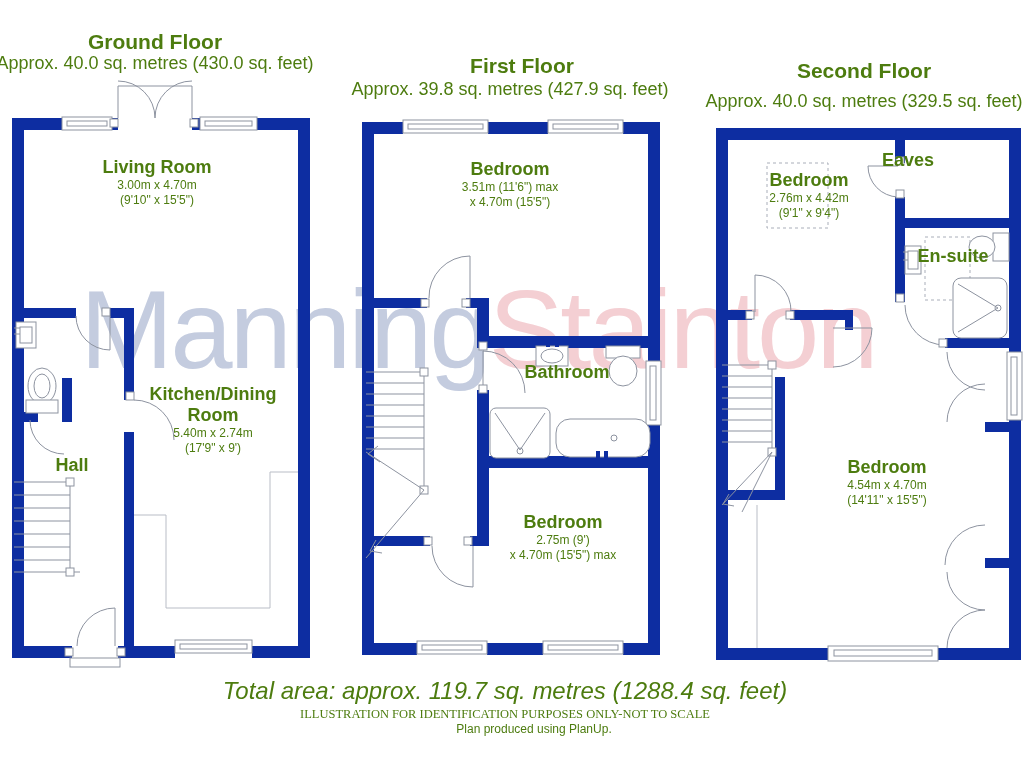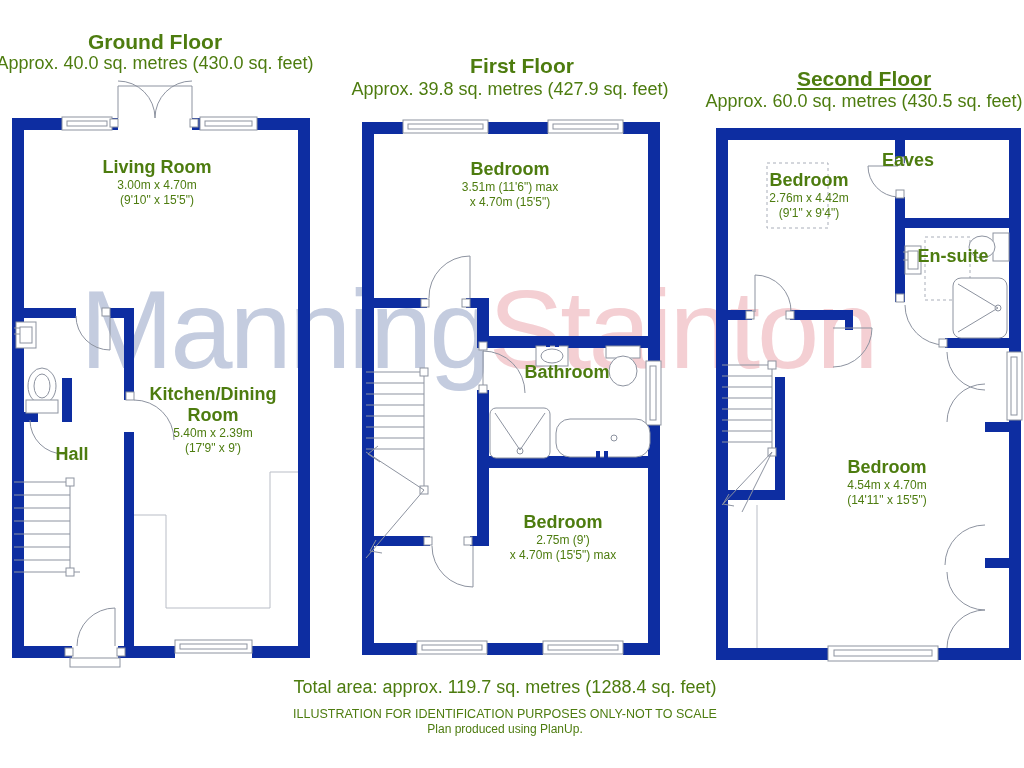--- a/index.html
+++ b/index.html
@@ -22,22 +22,22 @@
   .gf{stroke:var(--line,#8d93a0);fill:#ffffff;stroke-width:1;}
   .dash{stroke:#a9aeb9;fill:none;stroke-width:1;stroke-dasharray:3,3;}
   .lite{stroke:#b9bdc6;fill:none;stroke-width:1;}
   .tap{fill:var(--wall,#0d2da1);}
   
   .txt{position:absolute;z-index:3;transform:translateX(-50%);text-align:center;color:#4d7c0f;}
   .ftitle{font-size:21px;font-weight:bold;white-space:nowrap;}
   .farea{font-size:18px;white-space:nowrap;}
   .rname{font-size:18px;font-weight:bold;line-height:21px;}
   .rdim{font-size:12px;line-height:15px;}
-  .total{font-size:18px;white-space:nowrap;}
-  .disc{font-size:12.5px;white-space:nowrap;}
+  .total{font-size:24px;white-space:nowrap;font-style:italic;}
+  .disc{font-size:12.5px;white-space:nowrap;font-family:Liberation Serif, serif;}
   .prod{font-size:12px;white-space:nowrap;}
 </style>
 </head>
 <body>
 
 <div id="watermark"><span class="wm-blue">Manning</span><span class="wm-pink">Stainton</span></div>
 
 <svg id="plan-svg" width="1024" height="768" viewBox="0 0 1024 768">
 
   <g>
@@ -320,57 +320,57 @@
 
 <div class="txt ftitle" style="left:155px;top:30px;">Ground Floor</div>
 <div class="txt farea" style="left:155px;top:53px;">Approx. 40.0 sq. metres (430.0 sq. feet)</div>
 <div class="txt" style="left:157px;top:157px;width:110px;">
   <div class="rname">Living Room</div>
   <div class="rdim">3.00m x 4.70m</div>
   <div class="rdim">(9'10" x 15'5")</div>
 </div>
 <div class="txt" style="left:213px;top:384px;width:150px;">
   <div class="rname">Kitchen/Dining Room</div>
-  <div class="rdim">5.40m x 2.39m</div>
+  <div class="rdim">5.40m x 2.74m</div>
   <div class="rdim">(17'9" x 9')</div>
 </div>
-<div class="txt" style="left:72px;top:444px;">
+<div class="txt" style="left:72px;top:455px;">
   <div class="rname">Hall</div>
 </div>
 
 <div class="txt ftitle" style="left:510px;top:54px;margin-left:12px;">First Floor</div>
 <div class="txt farea" style="left:510px;top:79px;">Approx. 39.8 sq. metres (427.9 sq. feet)</div>
 <div class="txt" style="left:510px;top:159px;width:170px;">
   <div class="rname">Bedroom</div>
   <div class="rdim">3.51m (11'6") max</div>
   <div class="rdim">x 4.70m (15'5")</div>
 </div>
 <div class="txt" style="left:567px;top:362px;">
   <div class="rname">Bathroom</div>
 </div>
 <div class="txt" style="left:563px;top:512px;width:170px;">
   <div class="rname">Bedroom</div>
   <div class="rdim">2.75m (9')</div>
   <div class="rdim">x 4.70m (15'5") max</div>
 </div>
 
-<div class="txt ftitle" style="left:864px;top:67px;text-decoration:underline;">Second Floor</div>
-<div class="txt farea" style="left:864px;top:91px;">Approx. 60.0 sq. metres (430.5 sq. feet)</div>
+<div class="txt ftitle" style="left:864px;top:59px;">Second Floor</div>
+<div class="txt farea" style="left:864px;top:91px;">Approx. 40.0 sq. metres (329.5 sq. feet)</div>
 <div class="txt" style="left:809px;top:170px;width:150px;">
   <div class="rname">Bedroom</div>
   <div class="rdim">2.76m x 4.42m</div>
   <div class="rdim">(9'1" x 9'4")</div>
 </div>
 <div class="txt" style="left:908px;top:150px;">
   <div class="rname">Eaves</div>
 </div>
 <div class="txt" style="left:953px;top:246px;">
   <div class="rname">En-suite</div>
 </div>
 <div class="txt" style="left:887px;top:457px;width:170px;">
   <div class="rname">Bedroom</div>
   <div class="rdim">4.54m x 4.70m</div>
   <div class="rdim">(14'11" x 15'5")</div>
 </div>
 
 <div class="txt total" style="left:505px;top:677px;">Total area: approx. 119.7 sq. metres (1288.4 sq. feet)</div>
 <div class="txt disc" style="left:505px;top:707px;">ILLUSTRATION FOR IDENTIFICATION PURPOSES ONLY-NOT TO SCALE</div>
-<div class="txt prod" style="left:505px;top:722px;">Plan produced using PlanUp.</div>
+<div class="txt prod" style="left:534px;top:722px;">Plan produced using PlanUp.</div>
 
 </body></html>

